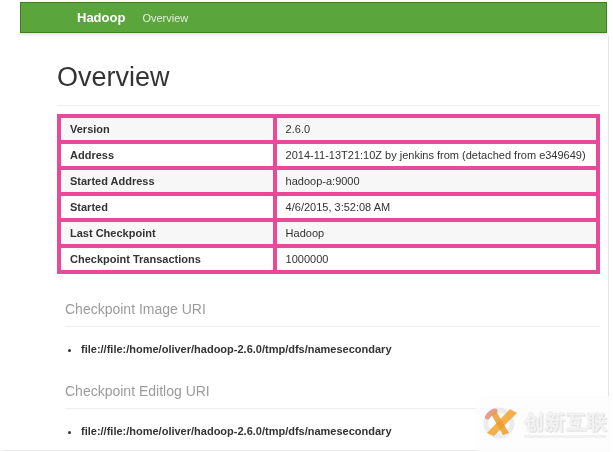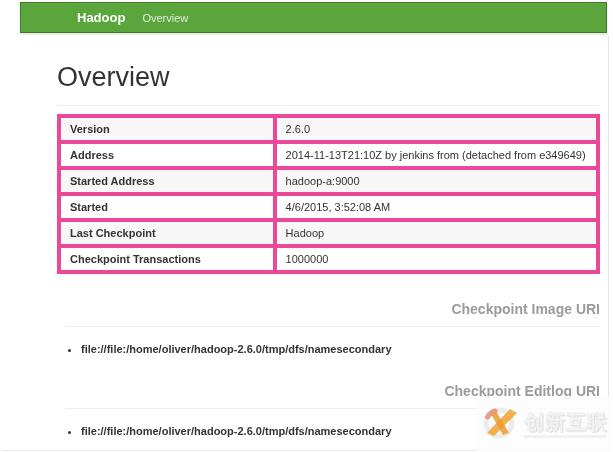--- a/index.html
+++ b/index.html
@@ -71,21 +71,21 @@
     background: #ffffff;
   }
   table.info tr:nth-child(odd) td { background: #f7f7f7; }
   td.row-label { font-weight: bold; width: 40%; }
 
   
   .section-title {
     margin: 27px 0 0 8px;
     padding-bottom: 9px;
     border-bottom: 1px solid #eeeeee;
-    font-size: 14px; font-weight: 700; color: #9b9b9b; text-align: right;
+    font-size: 14px; font-weight: 400; color: #9b9b9b;
   }
   ul.uri-list {
     margin: 16px 0 0 0;
     padding-left: 24px;
     font-size: 11px; color: #333; font-weight: bold;
   }
   ul.uri-list li { line-height: 13px; }
 
   
   .watermark {

